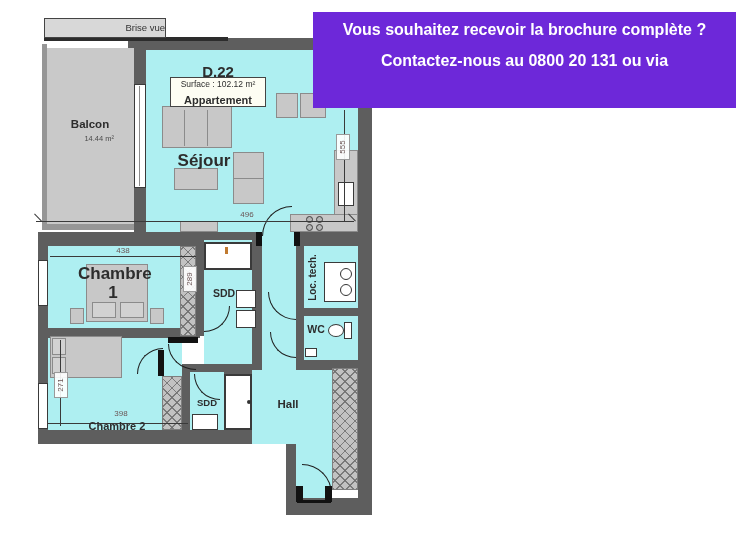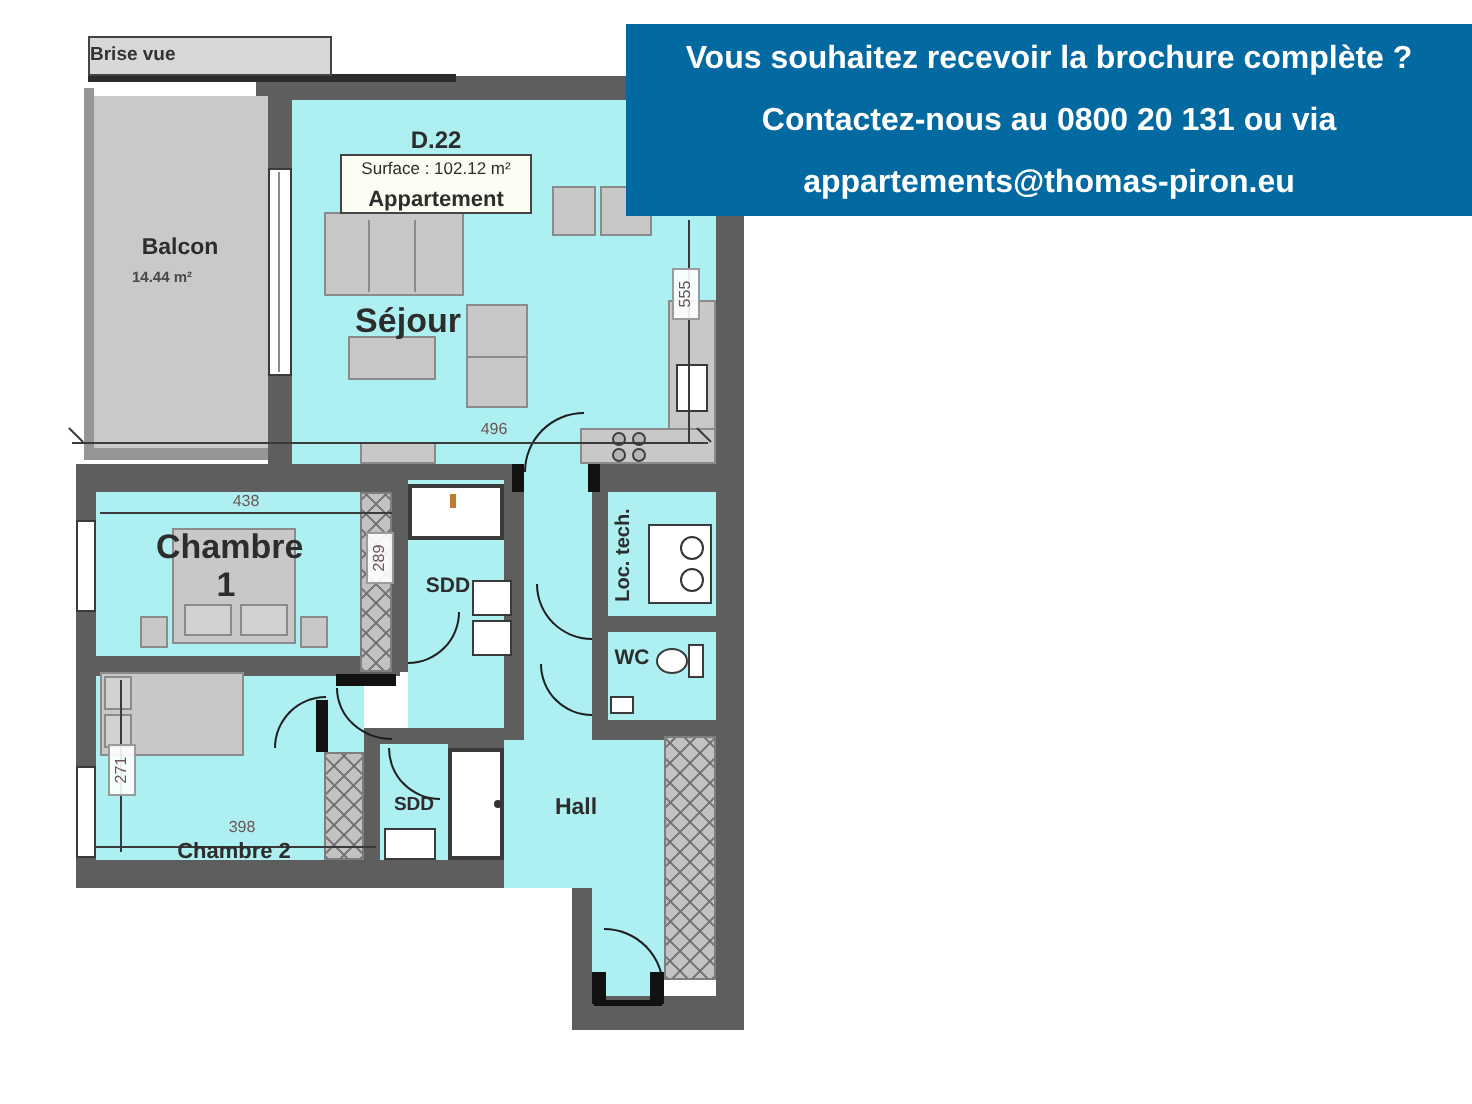--- a/index.html
+++ b/index.html
@@ -10,30 +10,30 @@
   .rail{background:#969696;}
   .room{background:#aeeff1;}
   .balc{background:#c9c9c9;}
   .furn{background:#c8c8c8;border:1px solid #8b8b8b;box-sizing:border-box;}
   .fline{background:#8b8b8b;}
   .white{background:#ffffff;border:1px solid #3a3a3a;box-sizing:border-box;}
   .hatch{box-sizing:border-box;border:1px solid #7e7e7e;background-color:#c2c2c2;
          background-image:repeating-linear-gradient(45deg,rgba(110,110,110,.85) 0 1px,transparent 1px 7px),
                           repeating-linear-gradient(-45deg,rgba(110,110,110,.85) 0 1px,transparent 1px 7px);}
   .lbl{font-weight:700;color:#2d2d2d;text-align:center;line-height:1.1;}
-  .sub{font-weight:700;color:#4a4a4a;text-align:left;}
+  .sub{font-weight:400;color:#4a4a4a;text-align:right;}
   .dim{font-size:8px;color:#6b5555;text-align:center;line-height:12px;}
   .dimbox{background:rgba(255,255,255,.9);border:1px solid #9a9a9a;box-sizing:border-box;}
   .rot{transform:rotate(-90deg);}
   .dline{background:#3a3a3a;}
   .tick{background:#3a3a3a;transform:rotate(45deg);}
   .arc{box-sizing:border-box;border:0 solid #1e1e1e;background:transparent;}
   .dbar{background:#121212;}
   .circle{border-radius:50%;box-sizing:border-box;}
-  .banner{background:#0369a1;color:#ffffff;font-weight:700;font-size:16px;
+  .banner{background:#6d28d9;color:#ffffff;font-weight:700;font-size:16px;
           text-align:center;line-height:31px;box-sizing:border-box;padding-top:2px;}
   .surfbox{border:1px solid #444;background:#fdfdf3;box-sizing:border-box;
            font-size:8.5px;color:#2d2d2d;text-align:center;line-height:12px;}
 </style>
 </head>
 <body>
 
 <div id="canvas">
 
   <div class="abs wall" style="left:128px;top:38px;width:244px;height:12px;"></div>
@@ -147,33 +147,32 @@
   <div class="abs dim" style="left:110px;top:245px;width:26px;height:12px;">438</div>
   <div class="abs dim" style="left:108px;top:408px;width:26px;height:12px;">398</div>
   <div class="abs dim dimbox rot" style="left:330px;top:140px;width:26px;height:14px;">555</div>
   <div class="abs dim dimbox rot" style="left:177px;top:272px;width:26px;height:14px;">289</div>
   <div class="abs dim dimbox rot" style="left:48px;top:378px;width:26px;height:14px;">271</div>
 
   <div class="abs" style="left:44px;top:18px;width:122px;height:20px;background:#d8d8d8;border:1px solid #444;box-sizing:border-box;">
     <div class="abs sub" style="left:0;top:3px;width:120px;font-size:9.5px;color:#333;">Brise vue</div>
   </div>
 
-  <div class="abs lbl" style="left:188px;top:64px;width:60px;font-size:12px;">D.22</div>
+  <div class="abs lbl" style="left:188px;top:64px;width:60px;font-size:15px;">D.22</div>
   <div class="abs surfbox" style="left:170px;top:77px;width:96px;height:30px;">Surface : 102.12 m²</div>
   <div class="abs lbl" style="left:178px;top:94px;width:80px;font-size:11px;">Appartement</div>
   <div class="abs lbl" style="left:176px;top:152px;width:56px;font-size:17px;">Séjour</div>
   <div class="abs lbl" style="left:64px;top:118px;width:52px;font-size:11.5px;">Balcon</div>
   <div class="abs sub" style="left:66px;top:134px;width:48px;font-size:7.5px;">14.44 m²</div>
   <div class="abs lbl" style="left:78px;top:265px;width:70px;font-size:17px;">Chambre 1</div>
   <div class="abs lbl" style="left:82px;top:380px;width:70px;font-size:11px;margin-top:40px;">Chambre 2</div>
   <div class="abs lbl" style="left:208px;top:288px;width:32px;font-size:10.5px;">SDD</div>
   <div class="abs lbl" style="left:192px;top:398px;width:30px;font-size:9.5px;">SDD</div>
   <div class="abs lbl" style="left:304px;top:324px;width:24px;font-size:10.5px;">WC</div>
   <div class="abs lbl rot" style="left:287px;top:272px;width:50px;font-size:10px;">Loc. tech.</div>
   <div class="abs lbl" style="left:268px;top:398px;width:40px;font-size:11.5px;">Hall</div>
 
   <div class="abs banner" style="left:313px;top:12px;width:423px;height:96px;">
     <div>Vous souhaitez recevoir la brochure complète ?</div>
     <div>Contactez-nous au 0800 20 131 ou via</div>
-    <div>appartements@thomas-piron.eu</div>
   </div>
 
 </div>
 
 </body></html>

